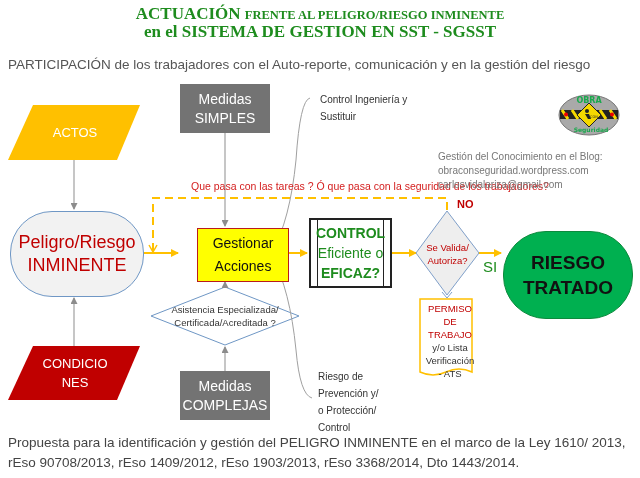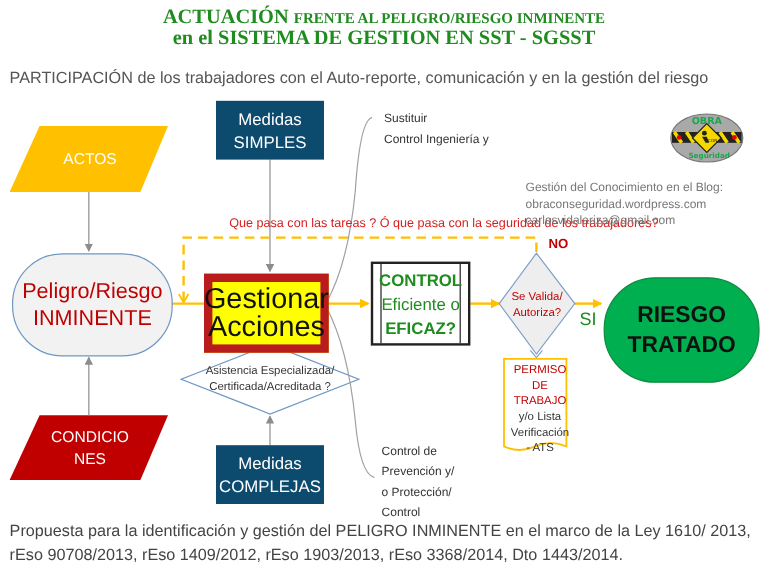--- a/index.html
+++ b/index.html
@@ -21,26 +21,26 @@
     color: #1e8c1e; font-size: 17px; line-height: 20px;
   }
   .subtitle {
     left: 8px; top: 57px; font-size: 13.5px; color: #555; white-space: nowrap;
   }
   .footer {
     left: 8px; top: 433px; width: 628px; font-size: 13.5px; color: #444; line-height: 20px;
   }
   .box-text { display: flex; align-items: center; justify-content: center; text-align: center; flex-direction: column; }
   .green-box {
-    background: #0c4a6e; color: #fff; font-size: 14px; line-height: 19px;
+    background: #737373; color: #fff; font-size: 14px; line-height: 19px;
   }
   .gestionar {
-    left: 170px; top: 228px; width: 90px; height: 52px;
-    background: #ffff00; color: #111; font-size: 24px; line-height: 23px;
-    border: 7px solid #b91c1c;
+    left: 197px; top: 228px; width: 90px; height: 52px;
+    background: #ffff00; color: #111; font-size: 14px; line-height: 23px;
+    border: 1px solid #b91c1c;
   }
   .peligro {
     left: 10px; top: 211px; width: 132px; height: 84px;
     background: #f2f2f2; border: 1px solid #6f97c5; border-radius: 42px;
     color: #c00000; font-size: 18px; line-height: 23px;
   }
   .control {
     left: 309px; top: 218px; width: 79px; height: 66px;
     border: 2px solid #222; background: #fff;
     color: #1e8c1e; font-size: 14px; line-height: 20px;
@@ -172,26 +172,26 @@
 <div class="abs box-text riesgo">
   <span>RIESGO</span>
   <span>TRATADO</span>
 </div>
 
 <div class="abs lbl-no" style="left:457px;top:198px;">NO</div>
 <div class="abs lbl-si" style="left:483px;top:258px;">SI</div>
 <div class="abs red-q" style="left:145px;top:180px;">Que pasa con las tareas ? Ó que pasa con la seguridad de los trabajadores?</div>
 
 <div class="abs note" style="left:320px;top:91px;">
+  <div>Control Ingeniería y</div>
   <div>Sustituir</div>
-  <div>Control Ingeniería y</div>
 </div>
 
 <div class="abs note" style="left:318px;top:368px;">
-  <div>Control de</div>
+  <div>Riesgo de</div>
   <div>Prevención y/</div>
   <div>o Protección/</div>
   <div>Control</div>
 </div>
 
 <div class="abs permiso">
   <div style="height:5px"></div>
   <div class="red">PERMISO</div>
   <div class="red">DE</div>
   <div class="red">TRABAJO</div>

